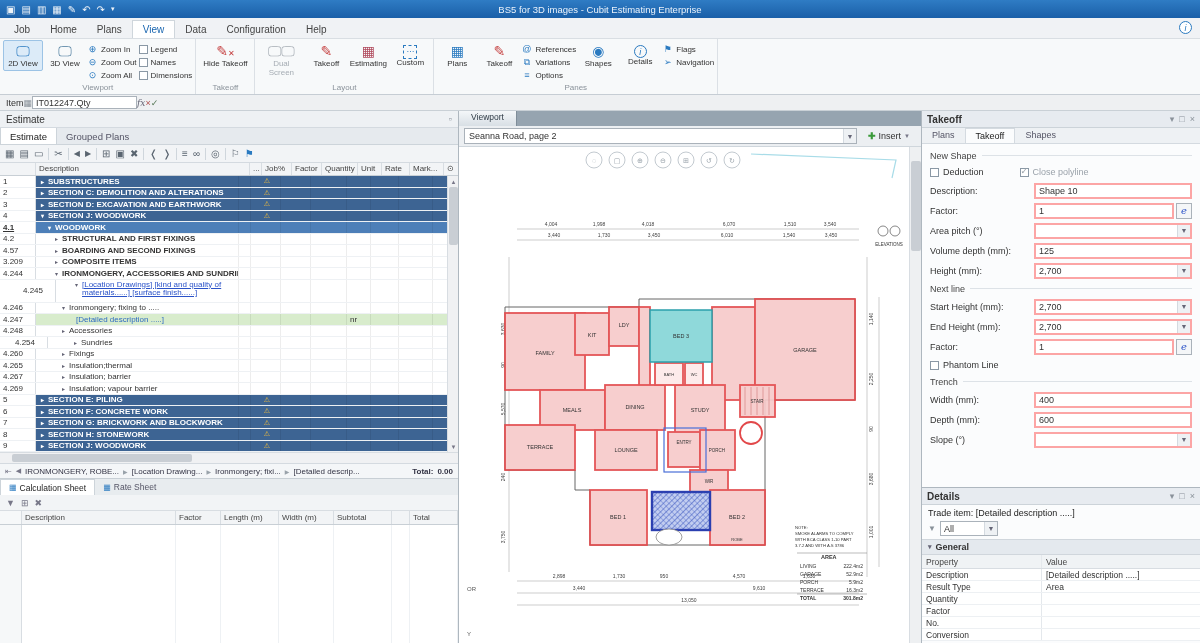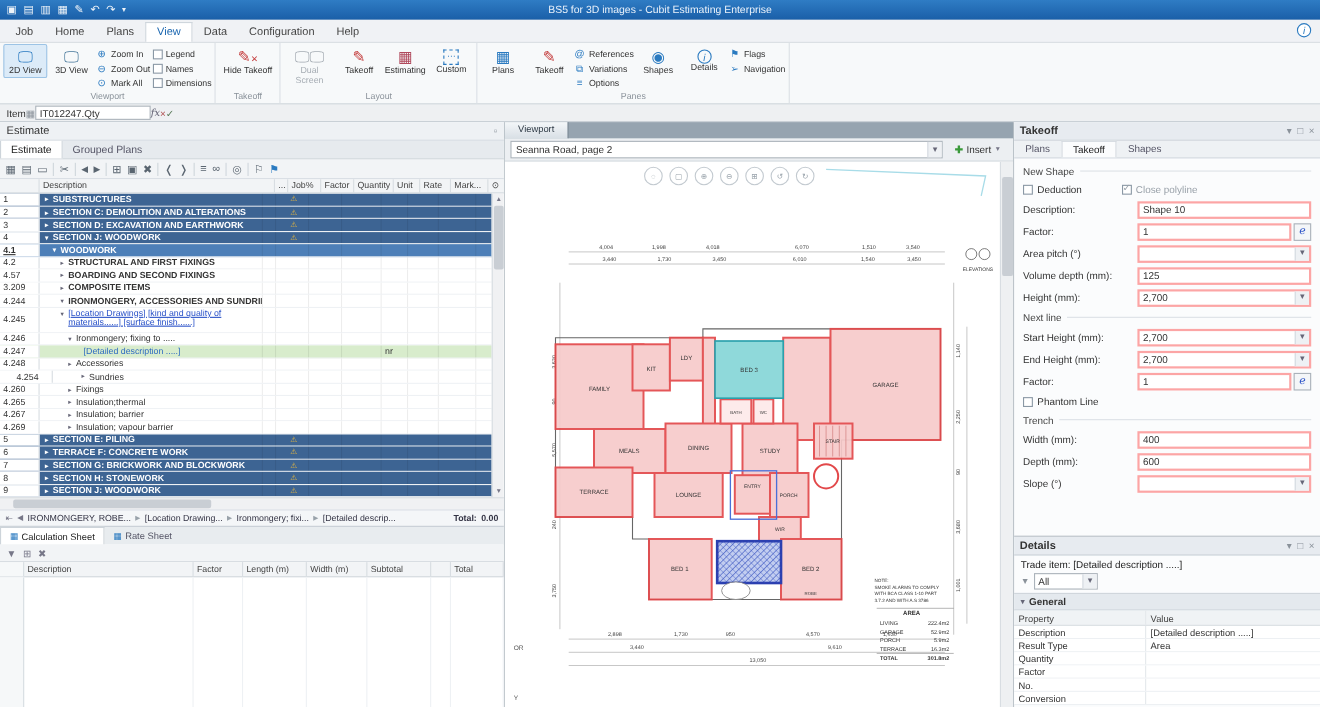--- a/index.html
+++ b/index.html
@@ -63,21 +63,21 @@
   .erow .c-desc{gap:2px;}
   .arrow{font-size:6px;color:#667;width:7px;flex-shrink:0;text-align:center;}
   .section{background:#3d6493;}
   .section .dtext,.section .arrow{color:#fff;font-weight:bold;}
   .section .c-job::before{content:"⚠";color:#ffc233;font-size:7px;margin:0 auto;}
   .selheader{background:#4d7fb8;}
   .selheader .dtext,.selheader .arrow{color:#fff;font-weight:bold;}
   .selheader .c-num{font-weight:bold;text-decoration:underline;}
   .grp .dtext{font-weight:bold;color:#333;}
   .link .dtext{color:#2a52c8;text-decoration:underline;white-space:normal;line-height:1.05;}
-  .tall{height:23px;}
+  .tall{height:23px;margin-left:20px;}
   .tall .c-desc{align-items:flex-start;padding-top:1px;}
   .item{background:#d8eccc;}
   .item .dtext{color:#2e6bc0;}
   .ind1 .c-desc{padding-left:10px;}
   .ind2 .c-desc{padding-left:17px;}
   .ind3 .c-desc{padding-left:24px;}
   .ind4 .c-desc{padding-left:31px;}
   .vscroll{position:absolute;right:0;top:0;width:11px;height:100%;background:#f0f1f3;border-left:1px solid #d8dde2;}
   .vthumb{position:absolute;top:11px;left:1px;width:9px;height:58px;background:#c9ced4;border-radius:2px;}
   .sarrow{position:absolute;left:0;width:11px;height:11px;font-size:6px;color:#778;display:flex;align-items:center;justify-content:center;}
@@ -185,21 +185,21 @@
         <div class="smallitem">
             <span class="si-ic">⊕</span>
             <span>Zoom In</span>
           </div>
         <div class="smallitem">
             <span class="si-ic">⊖</span>
             <span>Zoom Out</span>
           </div>
         <div class="smallitem">
             <span class="si-ic">⊙</span>
-            <span>Mark All</span>
+            <span>Zoom All</span>
           </div>
       </div>
       <div class="smallcol">
         <div class="smallitem">
             <span class="cb"></span>
             <span>Legend</span>
           </div>
         <div class="smallitem">
             <span class="cb"></span>
             <span>Names</span>
@@ -656,21 +656,21 @@
           <div class="c-unit"></div>
           <div class="c-rate"></div>
           <div class="c-mark"></div>
           <div class="c-eye" style="border:none;"></div>
         </div>
 
         <div class="erow section" style="margin-right:11px;">
           <div class="c-num">6</div>
           <div class="c-desc">
             <span class="arrow">▸</span>
-            <span class="dtext">TERRACE F: CONCRETE WORK</span>
+            <span class="dtext">SECTION F: CONCRETE WORK</span>
           </div>
           <div class="c-dots"></div>
           <div class="c-job"></div>
           <div class="c-fac"></div>
           <div class="c-qty"></div>
           <div class="c-unit"></div>
           <div class="c-rate"></div>
           <div class="c-mark"></div>
           <div class="c-eye" style="border:none;"></div>
         </div>

